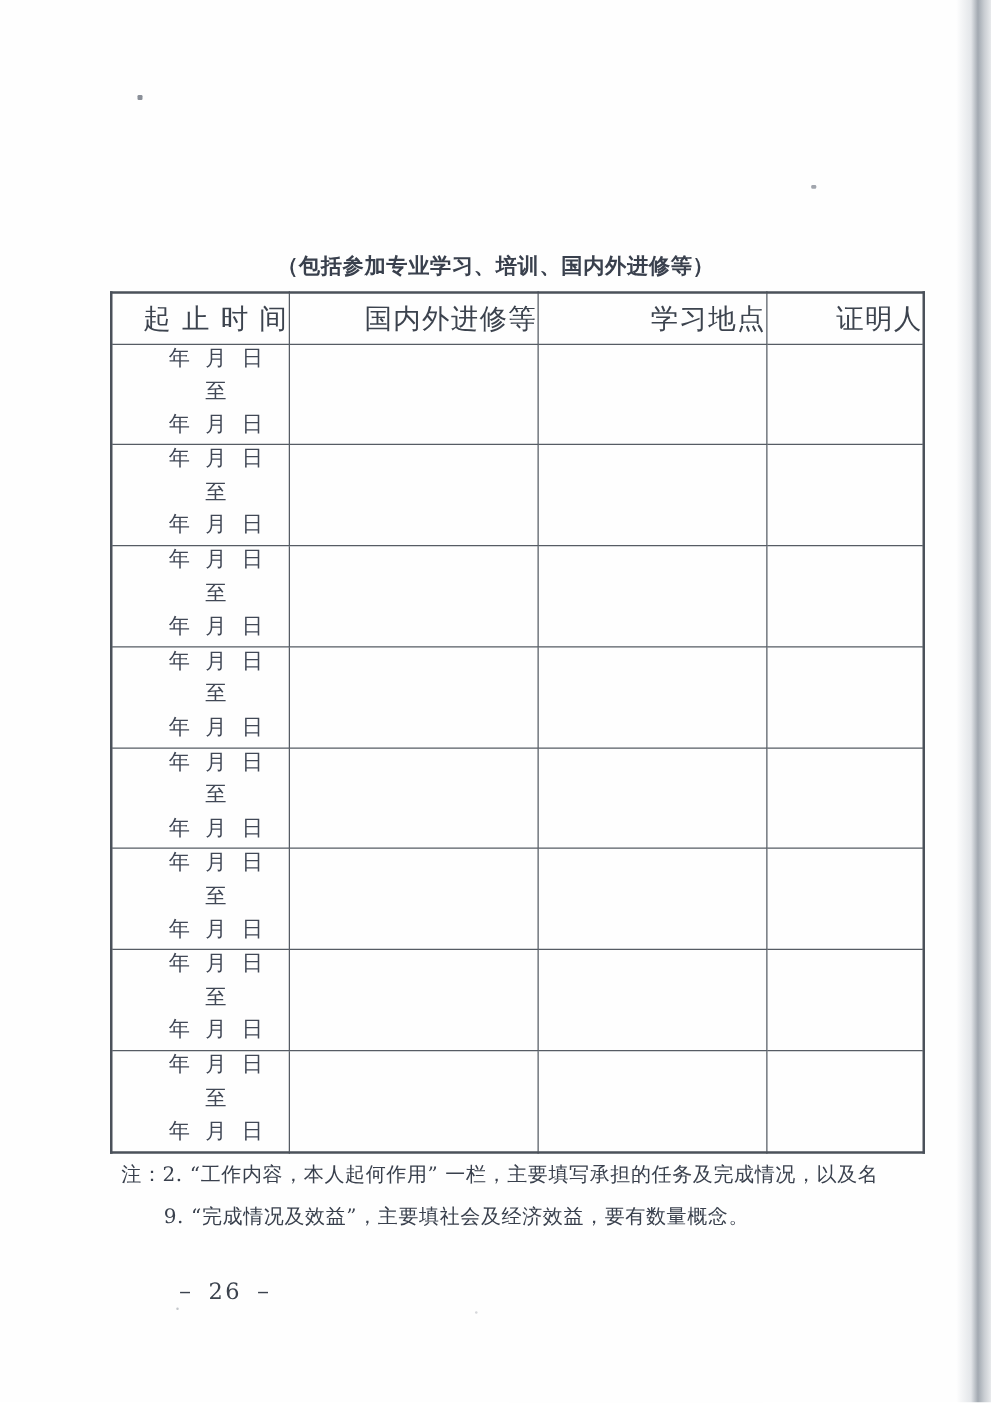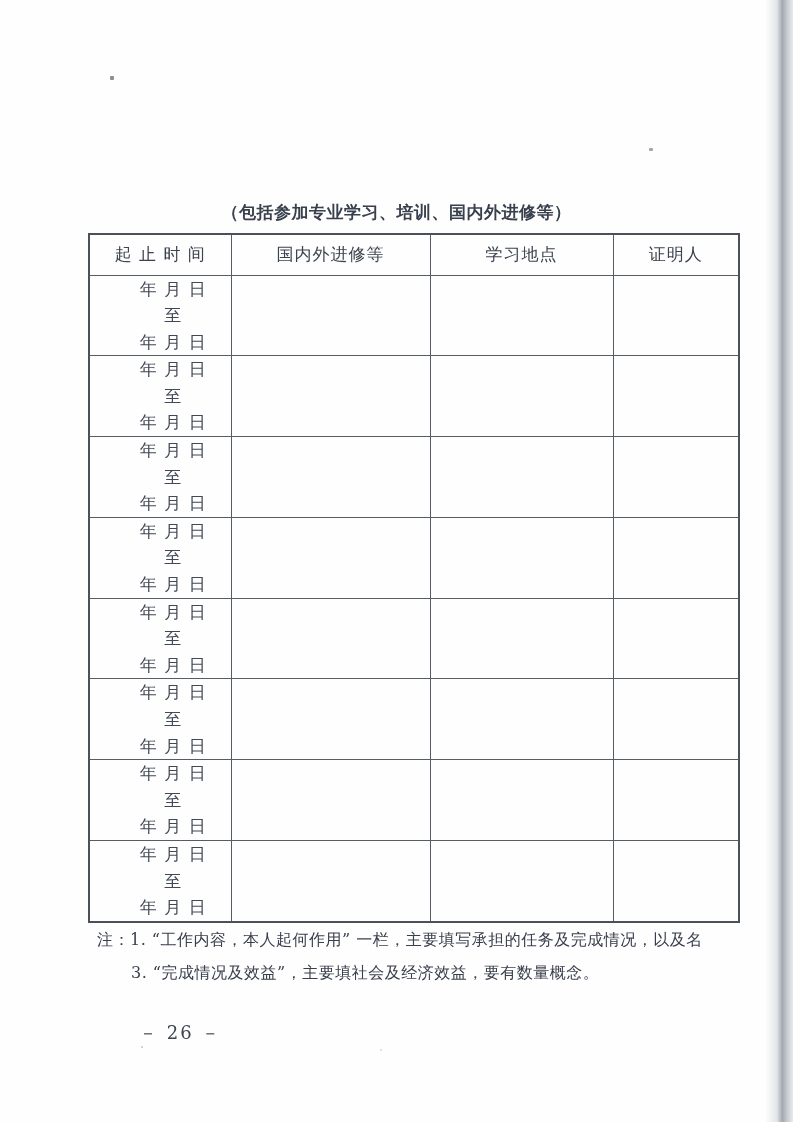--- a/index.html
+++ b/index.html
@@ -48,25 +48,25 @@
     width: 650px; border-collapse: collapse; table-layout: fixed;
     border: 2px solid #4b515a;
   }
   .edu-table th, .edu-table td {
     border: 1.5px solid #565c64;
     font-weight: normal;
     color: #3d4450;
   }
   .header-row { height: 41px; }
   .header-row th {
-    font-size: 17px; text-align: center; vertical-align: middle;
+    font-size: 22px; text-align: right; vertical-align: middle;
     letter-spacing: 1px; color: #3c434e;
   }
   .body-row { height: 80.5px; }
-  .cell-date-range { vertical-align: middle; padding-left: 26px; }
+  .cell-date-range { vertical-align: middle; padding-left: 26px; font-family: Liberation Mono, monospace; }
   .date-line {
     text-align: center; font-size: 17px; line-height: 26.6px;
     letter-spacing: 1px; white-space: pre; color: #414856;
   }
 
   
   .notes { position: absolute; left: 97px; top: 929px; width: 630px;
            font-size: 16px; color: #39404d; letter-spacing: 0.5px; }
   .note-line { line-height: 21px; }
   .note-line.l1 { margin-top: 12px; margin-left: 70px; }
@@ -191,19 +191,19 @@
         <div class="date-line c-end">年 月 日</div>
       </td>
       <td class="c-content"></td>
       <td class="c-location"></td>
       <td class="c-witness"></td>
     </tr>
   </tbody>
   </table>
 
   <div class="notes">
-    <div class="note-line l0">注：1. “工作内容，本人起何作用” 一栏，主要填写承担的任务及完成情况，以及名</div>
-    <div class="note-line l2">3. “完成情况及效益”，主要填社会及经济效益，要有数量概念。</div>
+    <div class="note-line l0">注：2. “工作内容，本人起何作用” 一栏，主要填写承担的任务及完成情况，以及名</div>
+    <div class="note-line l2">9. “完成情况及效益”，主要填社会及经济效益，要有数量概念。</div>
   </div>
 
   <div class="page-number">－ 26 －</div>
 
 </div>
 
 </body></html>

